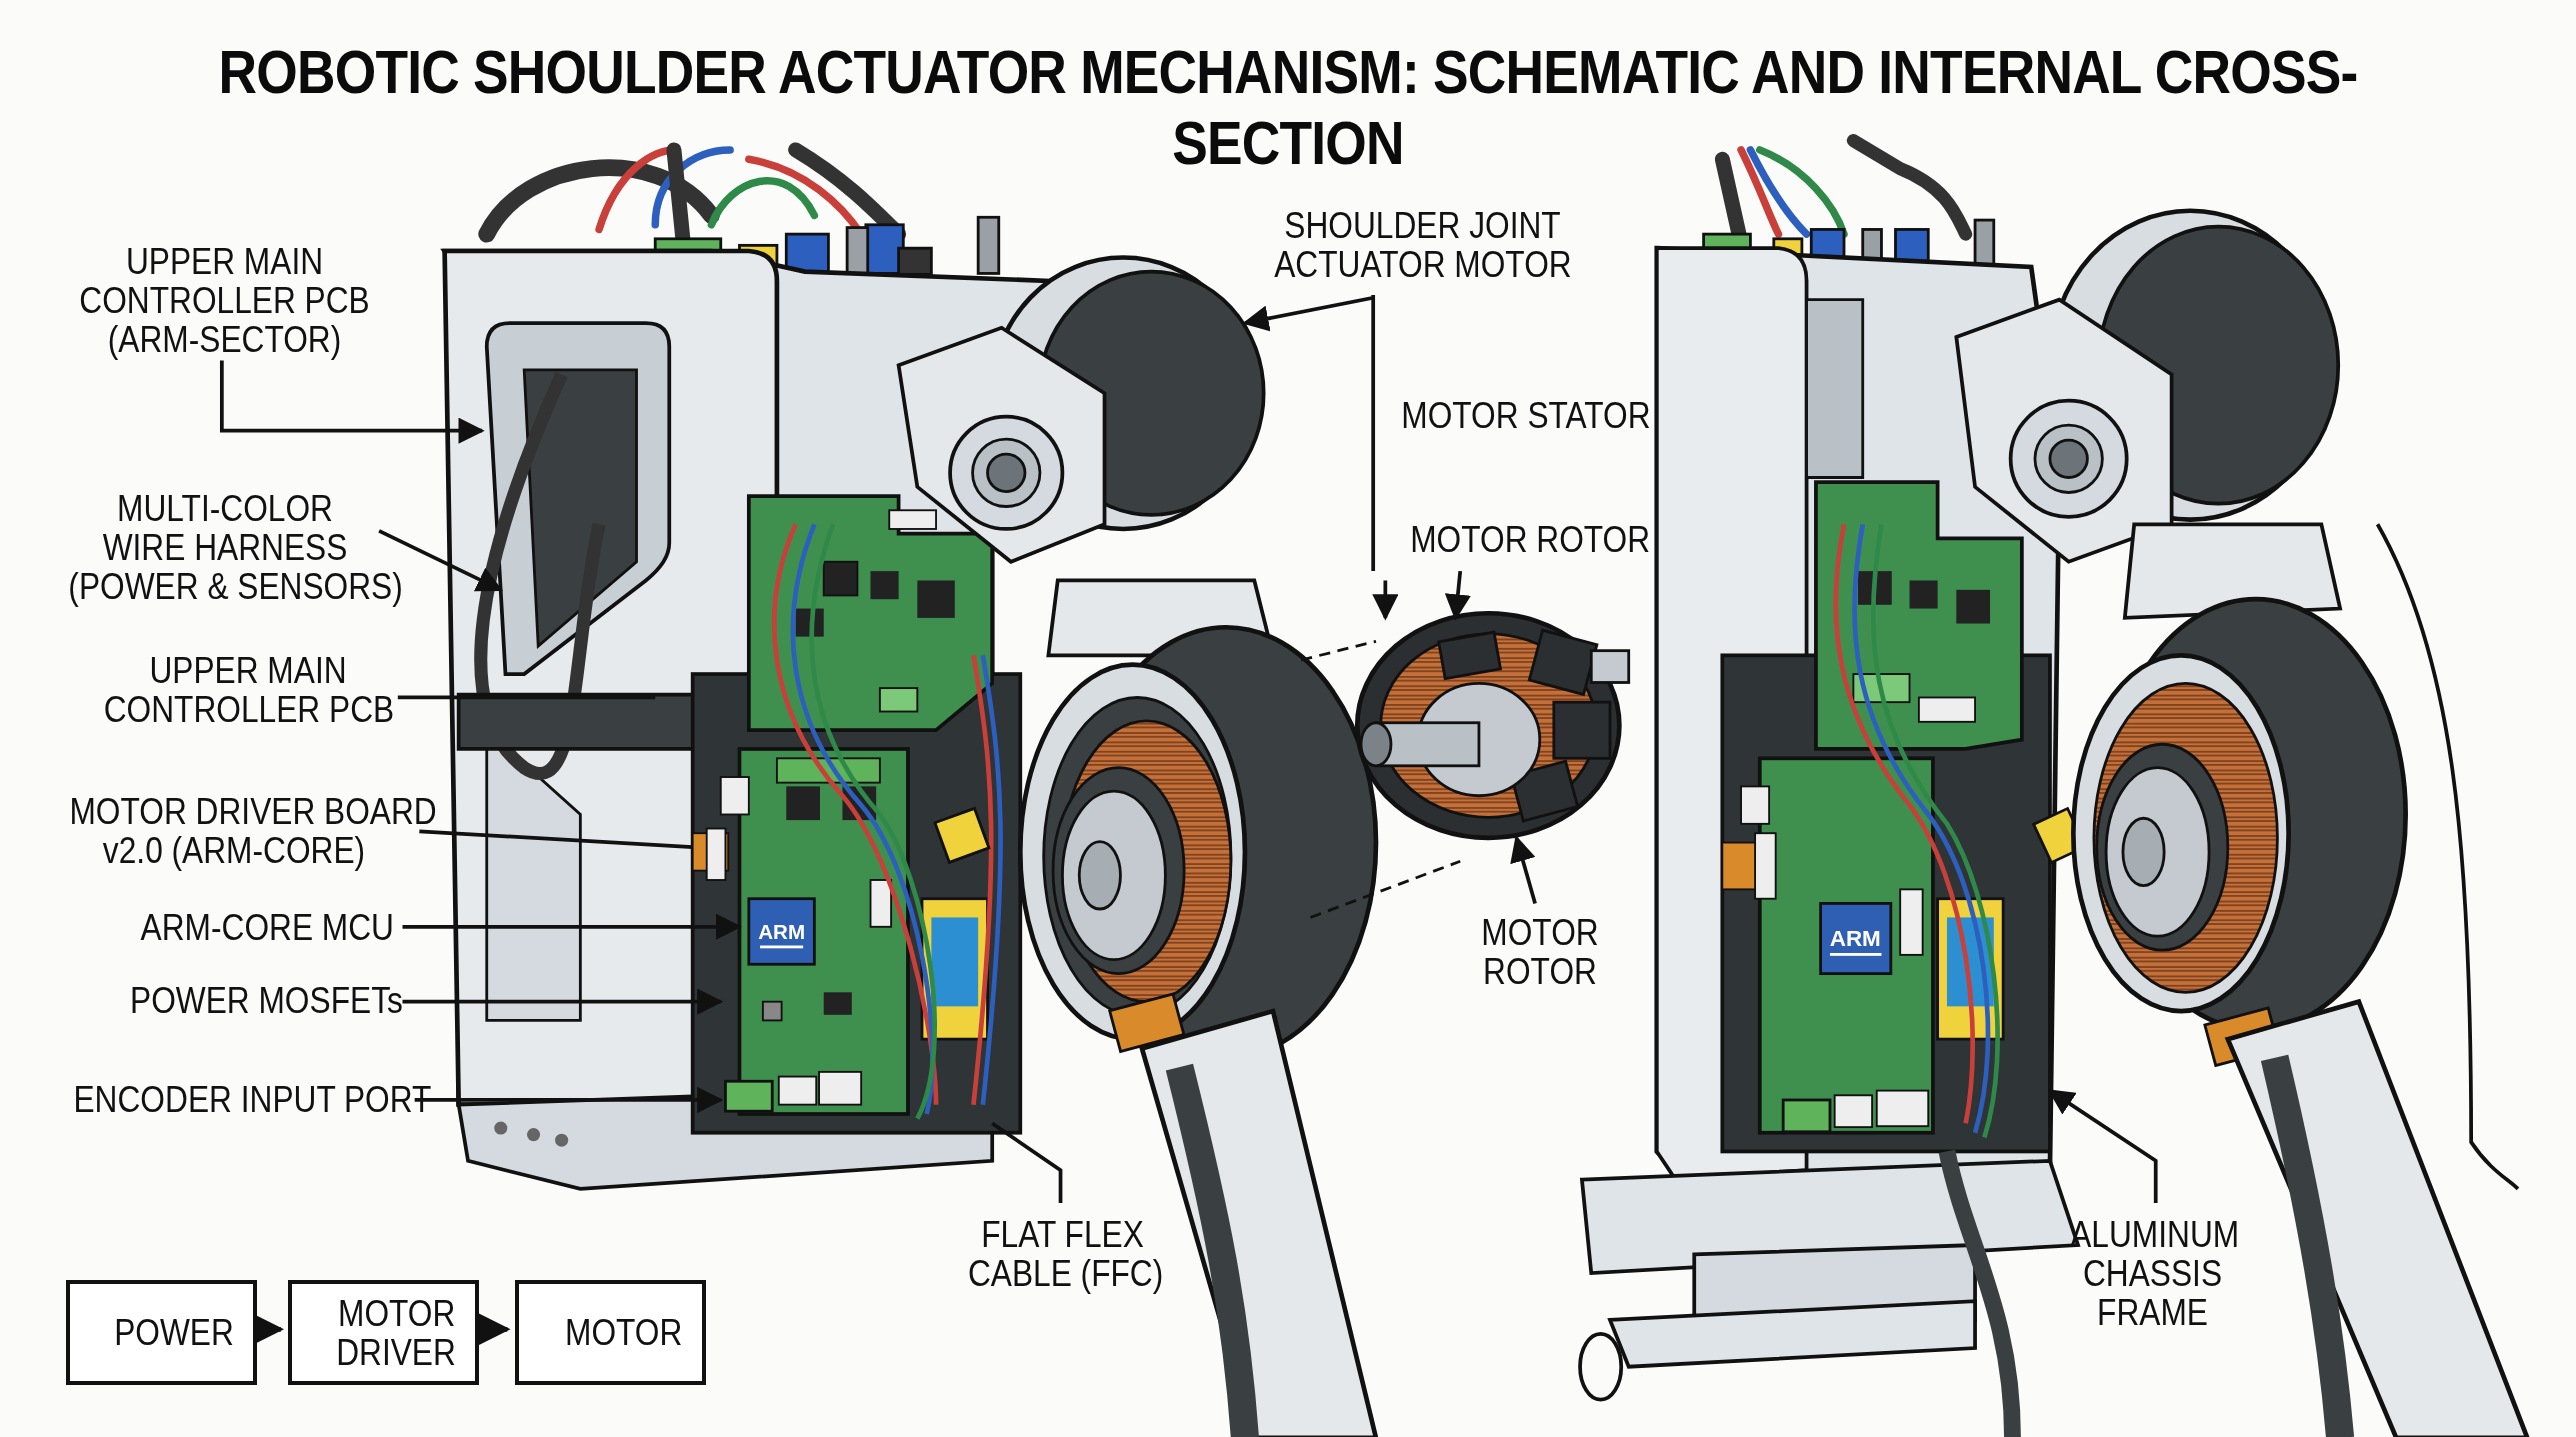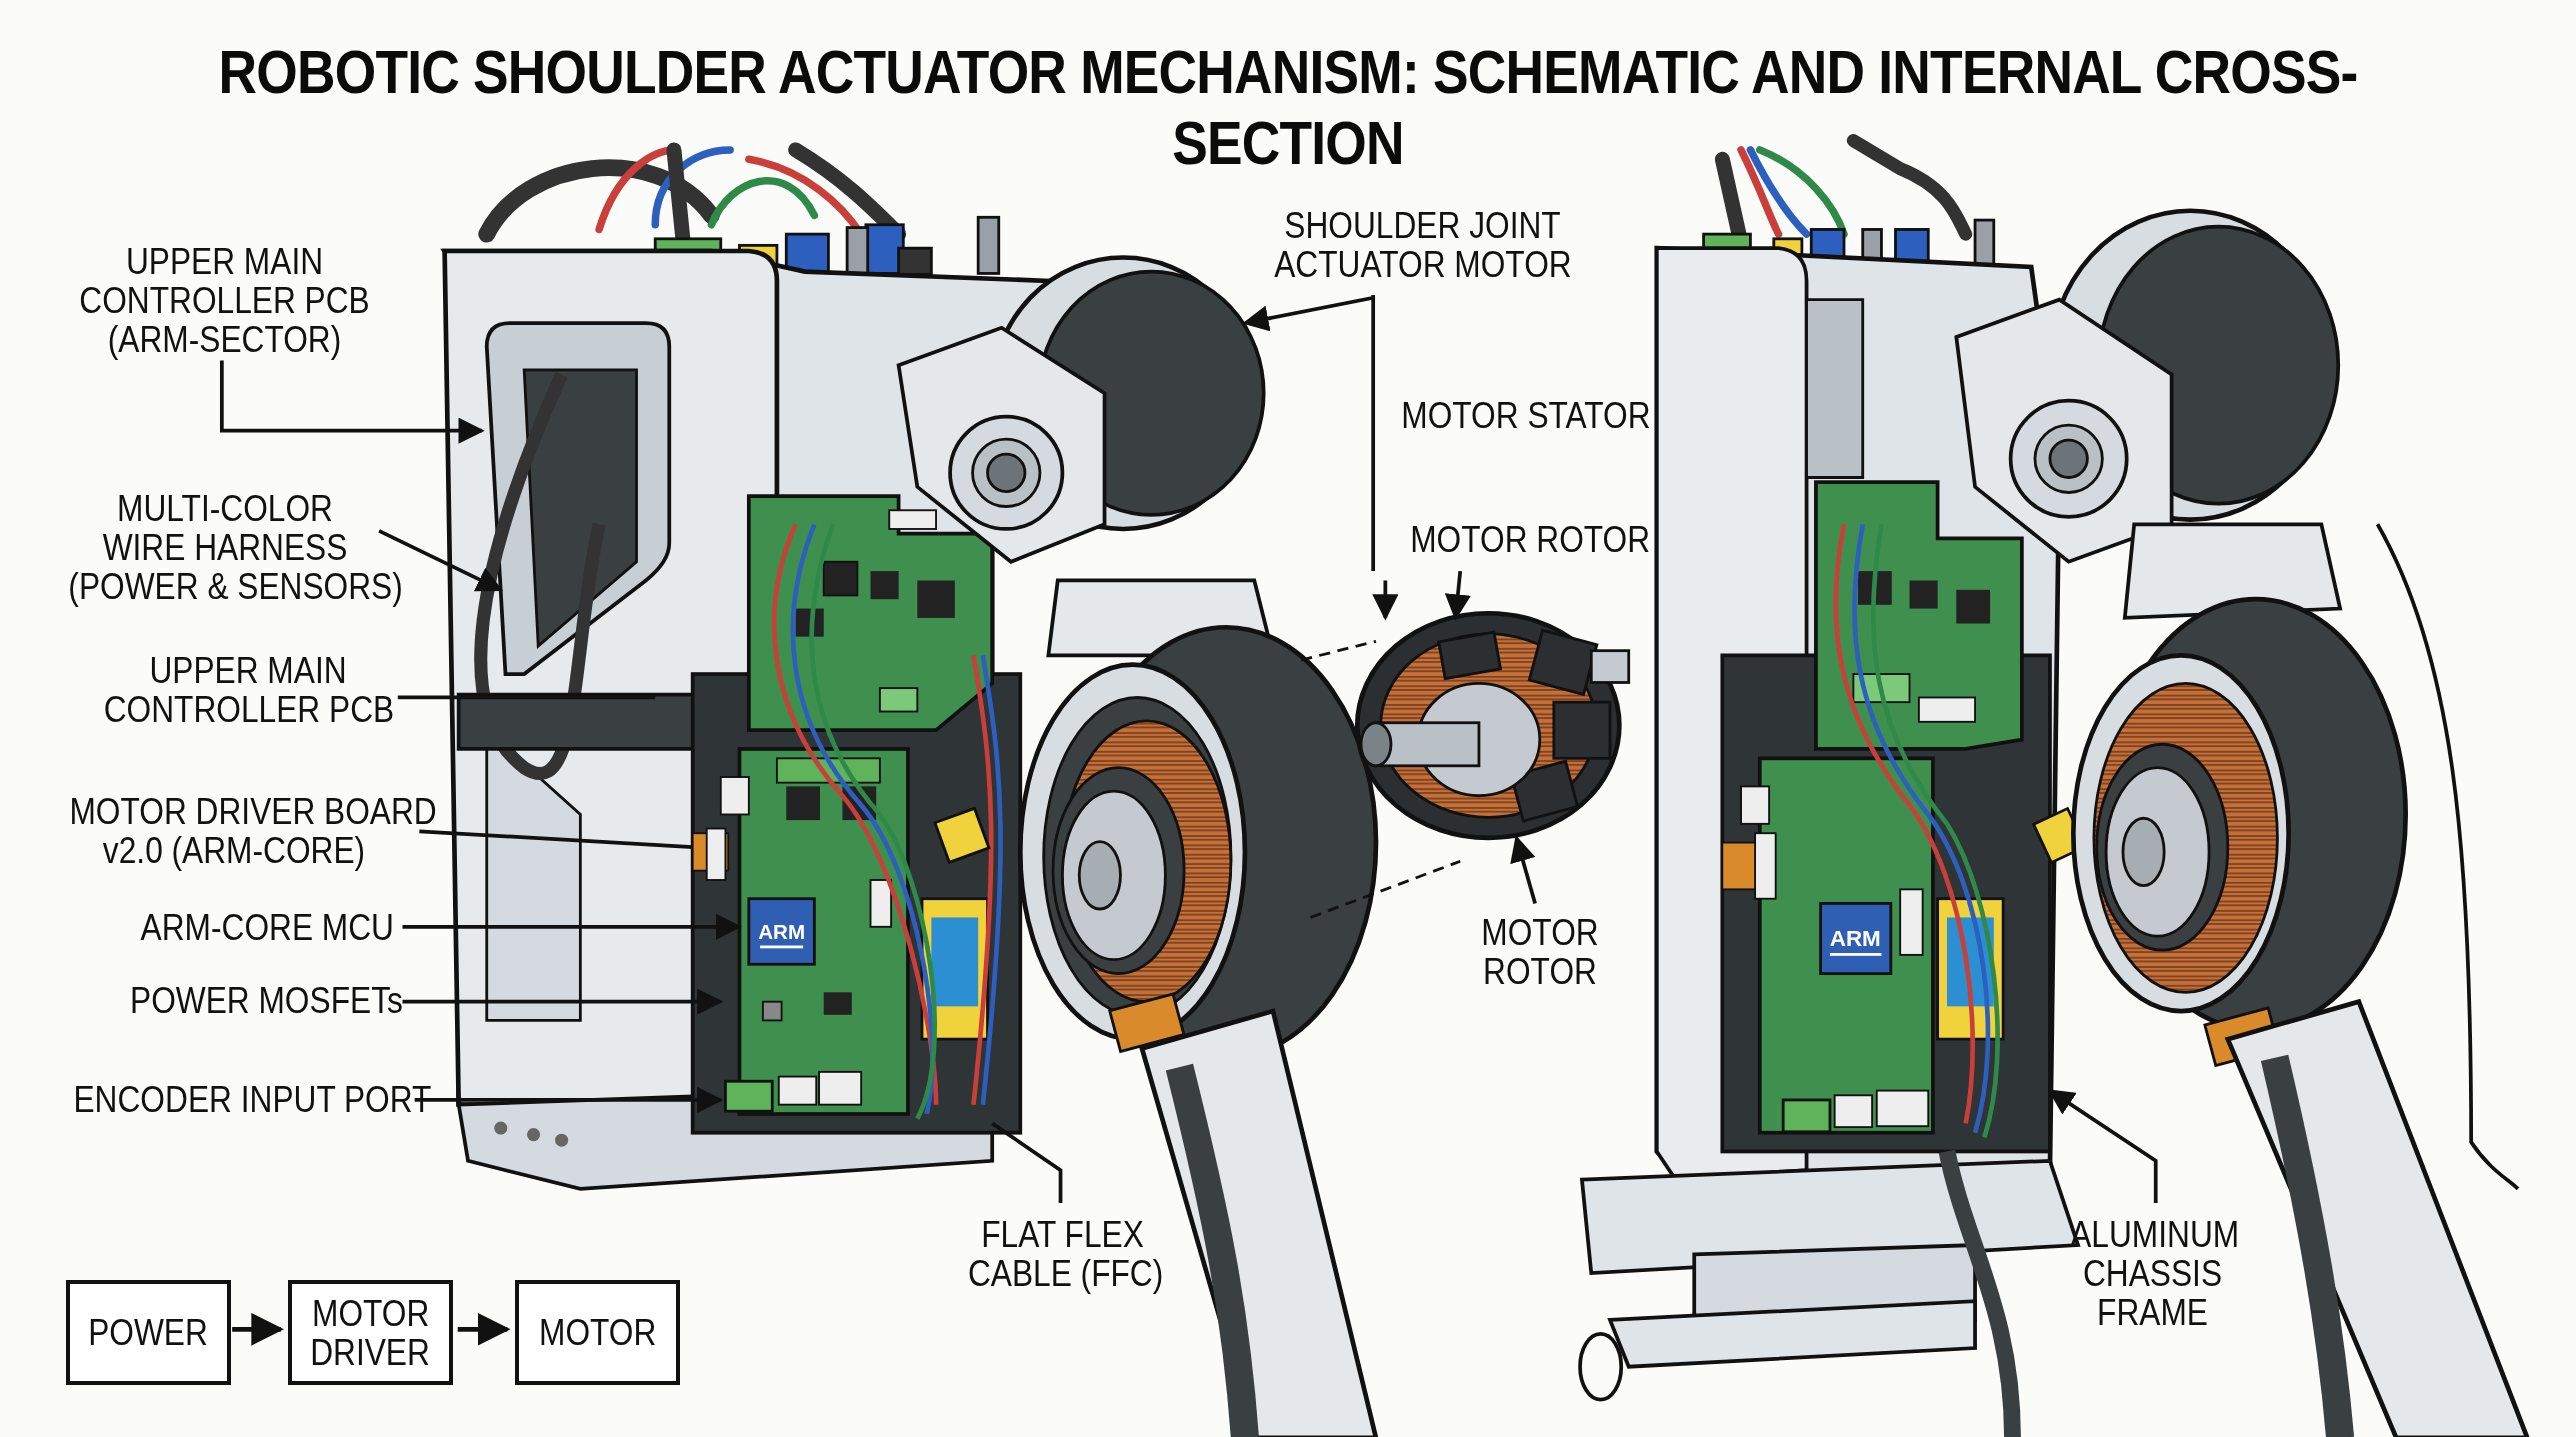--- a/index.html
+++ b/index.html
@@ -8,21 +8,21 @@
   .title { position: absolute; left: 0; top: 36px; width: 2576px; text-align: center;
            font-family: "Liberation Sans", sans-serif; font-weight: 700; font-size: 62px;
            letter-spacing: -0.9px; transform: scaleX(0.86); transform-origin: center; color: #0b0b0b; }
   .label { position: absolute; font-family: "Liberation Sans", sans-serif; font-size: 36px;
            line-height: 39px; color: #111; text-align: center; transform: scaleX(0.88);
            transform-origin: center; white-space: nowrap; }
   .label.right { text-align: right; transform-origin: right center; }
   svg.art { position: absolute; left: 0; top: 0; }
   .block { position: absolute; border: 4.7px solid #111; background: #fff; display: flex;
            align-items: center; justify-content: center; text-align: center;
-           font-size: 36px; line-height: 39px; }
+           font-size: 36px; line-height: 39px; padding-left: 26px; }
   .block span { transform: scaleX(0.88); display: inline-block; }
 </style>
 </head>
 <body>
 
 <div class="title">ROBOTIC SHOULDER ACTUATOR MECHANISM: SCHEMATIC AND INTERNAL CROSS-SECTION</div>
 
 <svg class="art" width="2576" height="1438" viewBox="0 0 2752 1536">
   <defs>
     <marker id="arr" viewBox="0 0 10 10" refX="9" refY="5" markerWidth="7" markerHeight="7" orient="auto">

